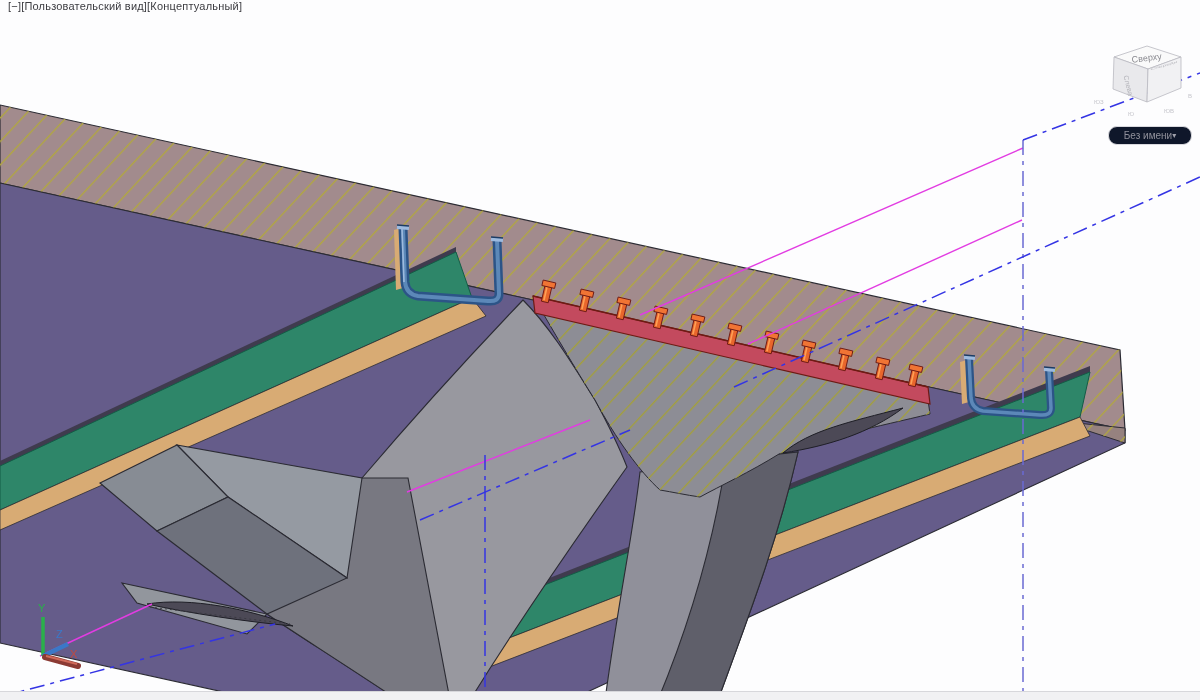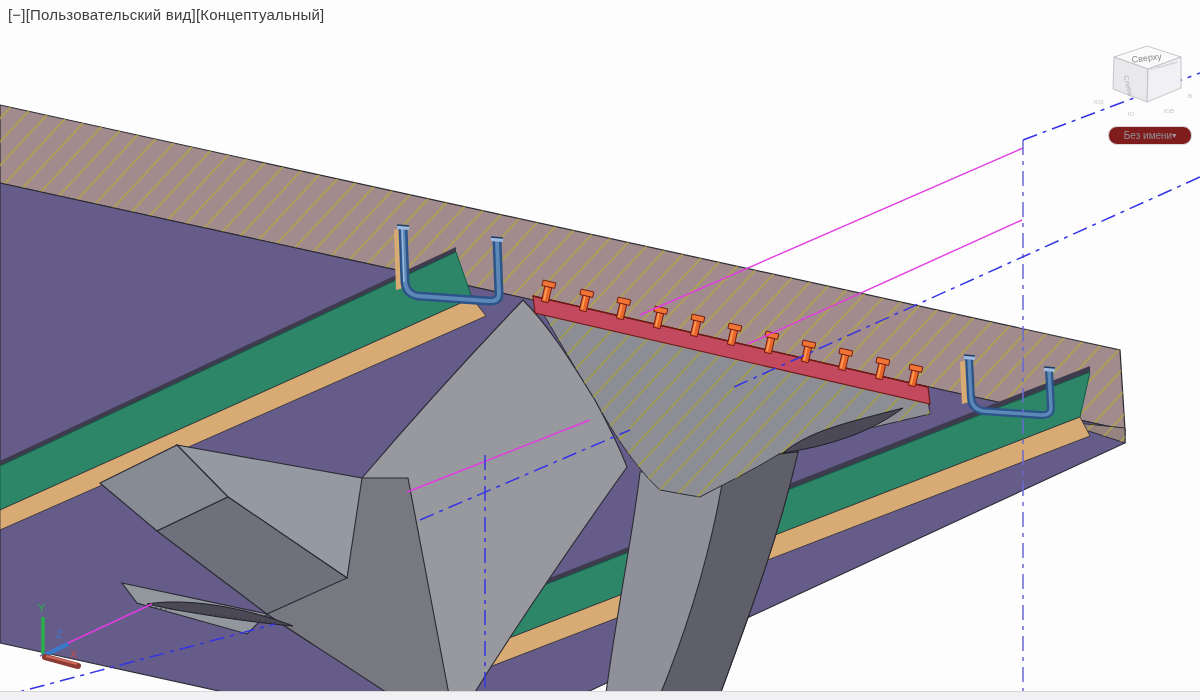--- a/index.html
+++ b/index.html
@@ -1,24 +1,24 @@
 <!DOCTYPE html>
 <html><head>
 <meta charset="utf-8">
 <style>
   html,body{margin:0;padding:0;background:#e8e8e8;}
   #app{position:relative;width:1200px;height:700px;background:#fdfdfe;overflow:hidden;
        font-family:"Liberation Sans",sans-serif;}
   #scene{position:absolute;left:0;top:0;}
-  .vp-label{position:absolute;left:8px;top:6px;font-size:15px;color:#3c3c41;
+  .vp-label{position:absolute;left:8px;top:0;font-size:11px;color:#3c3c41;
             letter-spacing:0.2px;user-select:none;}
   .vp-label span{cursor:pointer;}
   .cubewrap{position:absolute;left:1082px;top:28px;width:118px;height:96px;}
   .named-view{position:absolute;left:1108px;top:126px;width:82px;height:17px;
-      background:#7f1d1d;border:1px solid #d9d9de;border-radius:9px;
+      background:#0f172a;border:1px solid #d9d9de;border-radius:9px;
       font-size:10px;color:#90909a;display:flex;align-items:center;justify-content:center;
       cursor:pointer;}
   .named-view .chev{font-size:8px;color:#a0a0aa;}
   .bottombar{position:absolute;left:0;bottom:0;width:1200px;height:8px;
       background:#f1f1f3;border-top:1px solid #d7d7db;}
   svg text{user-select:none;}
 </style>
 </head>
 <body>
 

